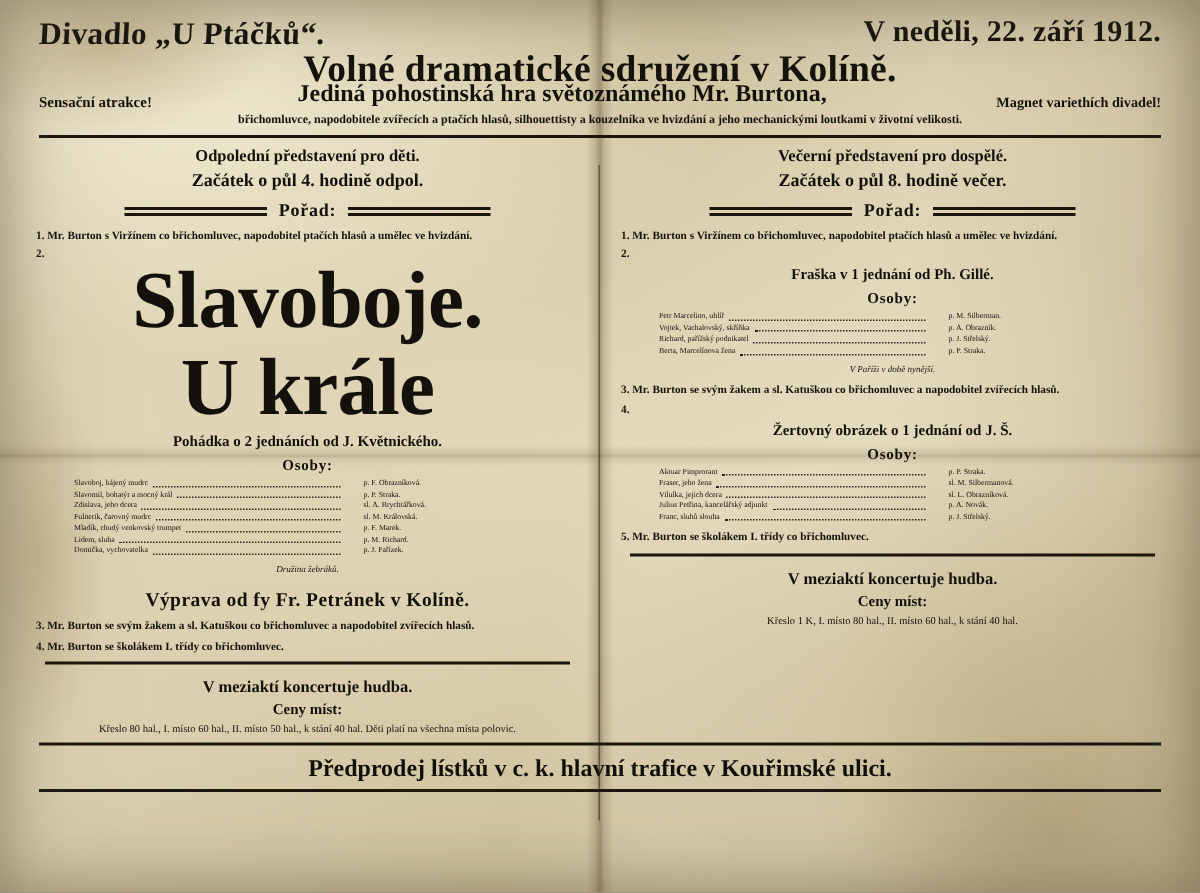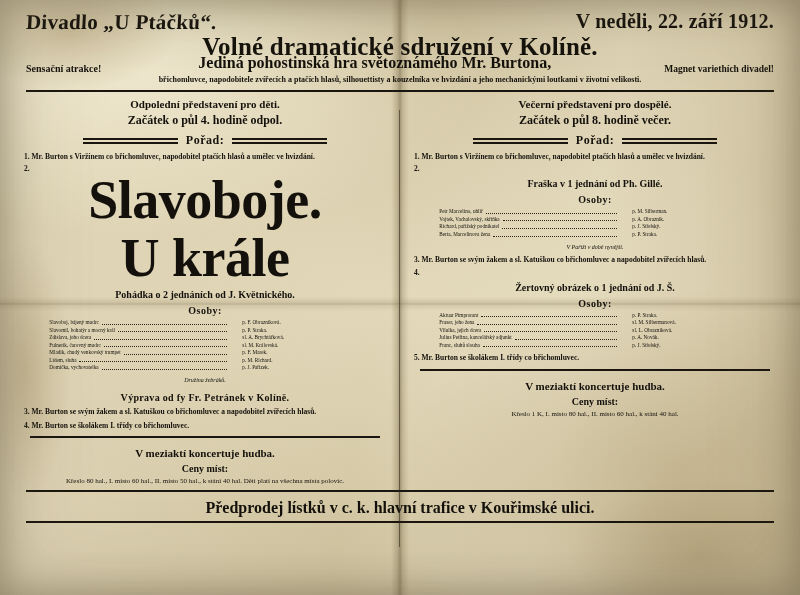--- a/index.html
+++ b/index.html
@@ -225,21 +225,21 @@
     border-bottom: 1px dotted #2a241a;
     margin: 0 3px 2px 3px;
   }
   .note-center {
     font-size: 6px;
     font-style: italic;
     margin-top: 4px;
     text-align: center;
   }
   .vyprava {
-    font-size: 10px;
+    font-size: 13px;
     font-weight: bold;
     margin-top: 8px;
     text-align: center;
     letter-spacing: 0.3px;
   }
   .meziakt {
     font-weight: bold;
     font-size: 11px;
     margin-top: 9px;
   }

